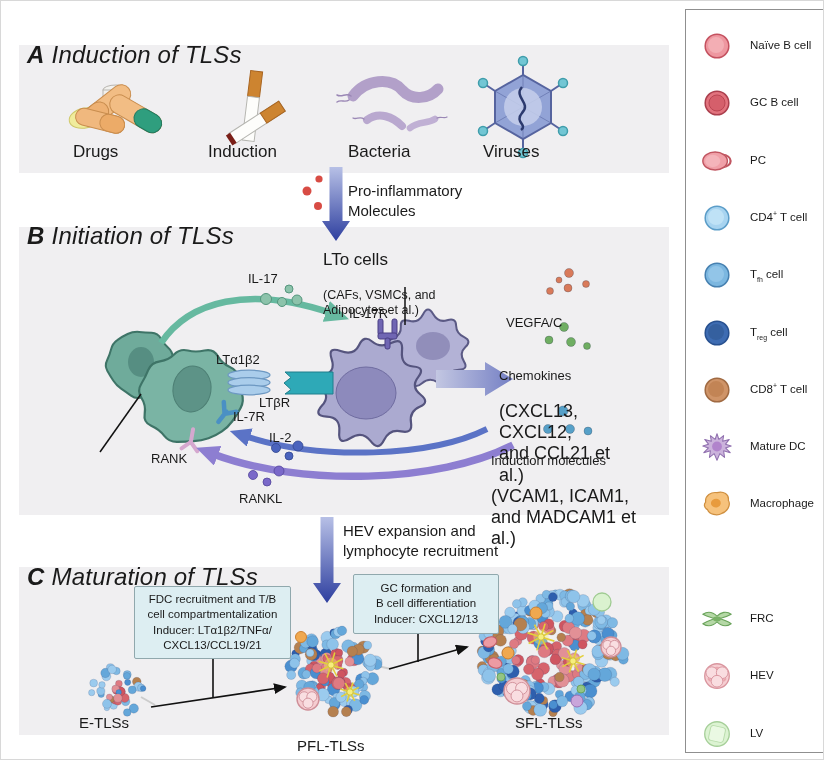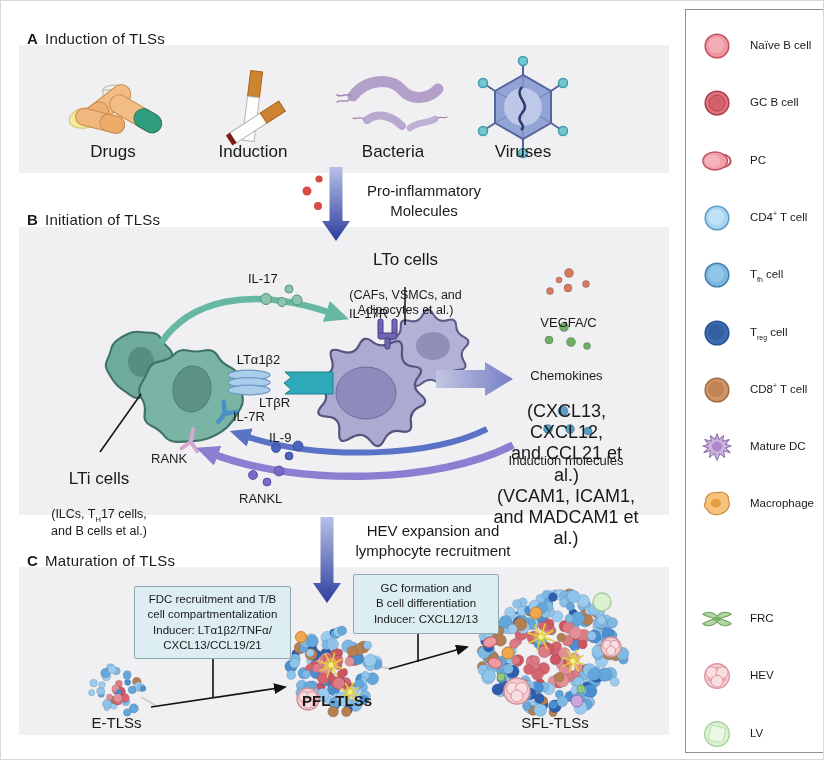--- a/index.html
+++ b/index.html
@@ -2,23 +2,23 @@
 <html><head>
 <meta charset="utf-8">
 <style>
   html,body{margin:0;padding:0;background:#fff;}
   .figure{position:relative;width:824px;height:760px;background:#ffffff;
     border:1px solid #d8d8d8;box-sizing:border-box;overflow:hidden;
     font-family:"Liberation Sans","DejaVu Sans",sans-serif;color:#1a1a1a;}
   .pbox{position:absolute;background:#f0eff1;}
   .art{position:absolute;left:0;top:0;z-index:2;}
   .txt{position:absolute;z-index:3;white-space:pre-line;}
-  .sec-head{font-size:15px;letter-spacing:.2px;}
+  .sec-head{font-size:24px;letter-spacing:.2px;font-style:italic;}
   .sec-head .plabel{font-weight:bold;margin-right:7px;}
-  .ctr{text-align:center;}
+  .ctr{}
   .big-name{font-size:17px;}
   .detail{font-size:12.5px;line-height:1.18;}
   .cap{font-size:15px;line-height:1.3;}
   .rec-label{font-size:13px;}
   .mol-name{font-size:13px;}
   .mol-detail{font-size:18px;line-height:1.18;}
   .stage{font-size:15px;}
   .cbox{position:absolute;z-index:3;background:#ddeef2;border:1px solid #90a8ad;
     border-radius:2px;display:flex;align-items:center;justify-content:center;
     font-size:11.5px;line-height:1.32;text-align:center;white-space:pre-line;box-sizing:border-box;}
@@ -693,28 +693,23 @@
   <div class="txt sec-head" style="left:26px;top:193px;">
     <span class="plabel">B</span><span>Initiation of TLSs</span>
   </div>
 
   <div class="txt rec-label" style="left:247px;top:270px;">IL-17</div>
   <div class="txt rec-label" style="left:348px;top:305px;">IL-17R</div>
   <div class="txt rec-label ctr" style="left:215px;top:351px;width:85px;">LTα1β2</div>
   <div class="txt rec-label" style="left:258px;top:394px;">LTβR</div>
   <div class="txt rec-label" style="left:232px;top:408px;">IL-7R</div>
   <div class="txt rec-label" style="left:150px;top:450px;">RANK</div>
-  <div class="txt rec-label" style="left:268px;top:429px;">IL-9</div>
+  <div class="txt rec-label" style="left:268px;top:429px;">IL-2</div>
   <div class="txt rec-label" style="left:238px;top:490px;">RANKL</div>
 
-  <div class="txt ctr" style="left:32px;top:450px;width:132px;">
-    <div class="big-name">LTi cells</div>
-    <div class="detail"><span>(ILCs, T</span><sub>H</sub><span>17 cells,
-and B cells et al.)</span></div>
-  </div>
 
   <div class="txt ctr" style="left:505px;top:296px;width:125px;">
     <div class="mol-name">VEGFA/C</div>
     <div class="mol-detail"></div>
   </div>
   <div class="txt ctr" style="left:498px;top:349px;width:135px;">
     <div class="mol-name">Chemokines</div>
     <div class="mol-detail">(CXCL13, CXCL12,
 and CCL21 et al.)</div>
   </div>
@@ -733,21 +728,21 @@
 
   <div class="cbox" style="left:133px;top:585px;width:157px;height:73px;">FDC recruitment and T/B
 cell compartmentalization
 Inducer: LTα1β2/TNFα/
 CXCL13/CCL19/21</div>
   <div class="cbox" style="left:352px;top:573px;width:146px;height:60px;">GC formation and
 B cell differentiation
 Inducer: CXCL12/13</div>
 
   <div class="txt stage ctr" style="left:78px;top:713px;width:75px;">E-TLSs</div>
-  <div class="txt stage ctr" style="left:296px;top:691px;width:80px;font-weight:bold;">PFL-TLSs</div>
+  <div class="txt stage ctr" style="left:296px;top:736px;width:80px;">PFL-TLSs</div>
   <div class="txt stage ctr" style="left:514px;top:713px;width:80px;">SFL-TLSs</div>
 
   <div class="legend" id="legend">
       <div class="legend-row" style="top: 16px;">
         <span class="legend-icon"><svg width="34" height="34" viewBox="0 0 36 36">
             <circle cx="18" cy="18" r="12.5" fill="#ee97a0" stroke="#c4515f" stroke-width="1.6"></circle>
             <circle cx="17" cy="17" r="8.5" fill="#f3aeb4"></circle>
           </svg></span>
         <span class="legend-label"><span>Naïve B cell</span><sub></sub><sup></sup><span></span></span>
       </div>

